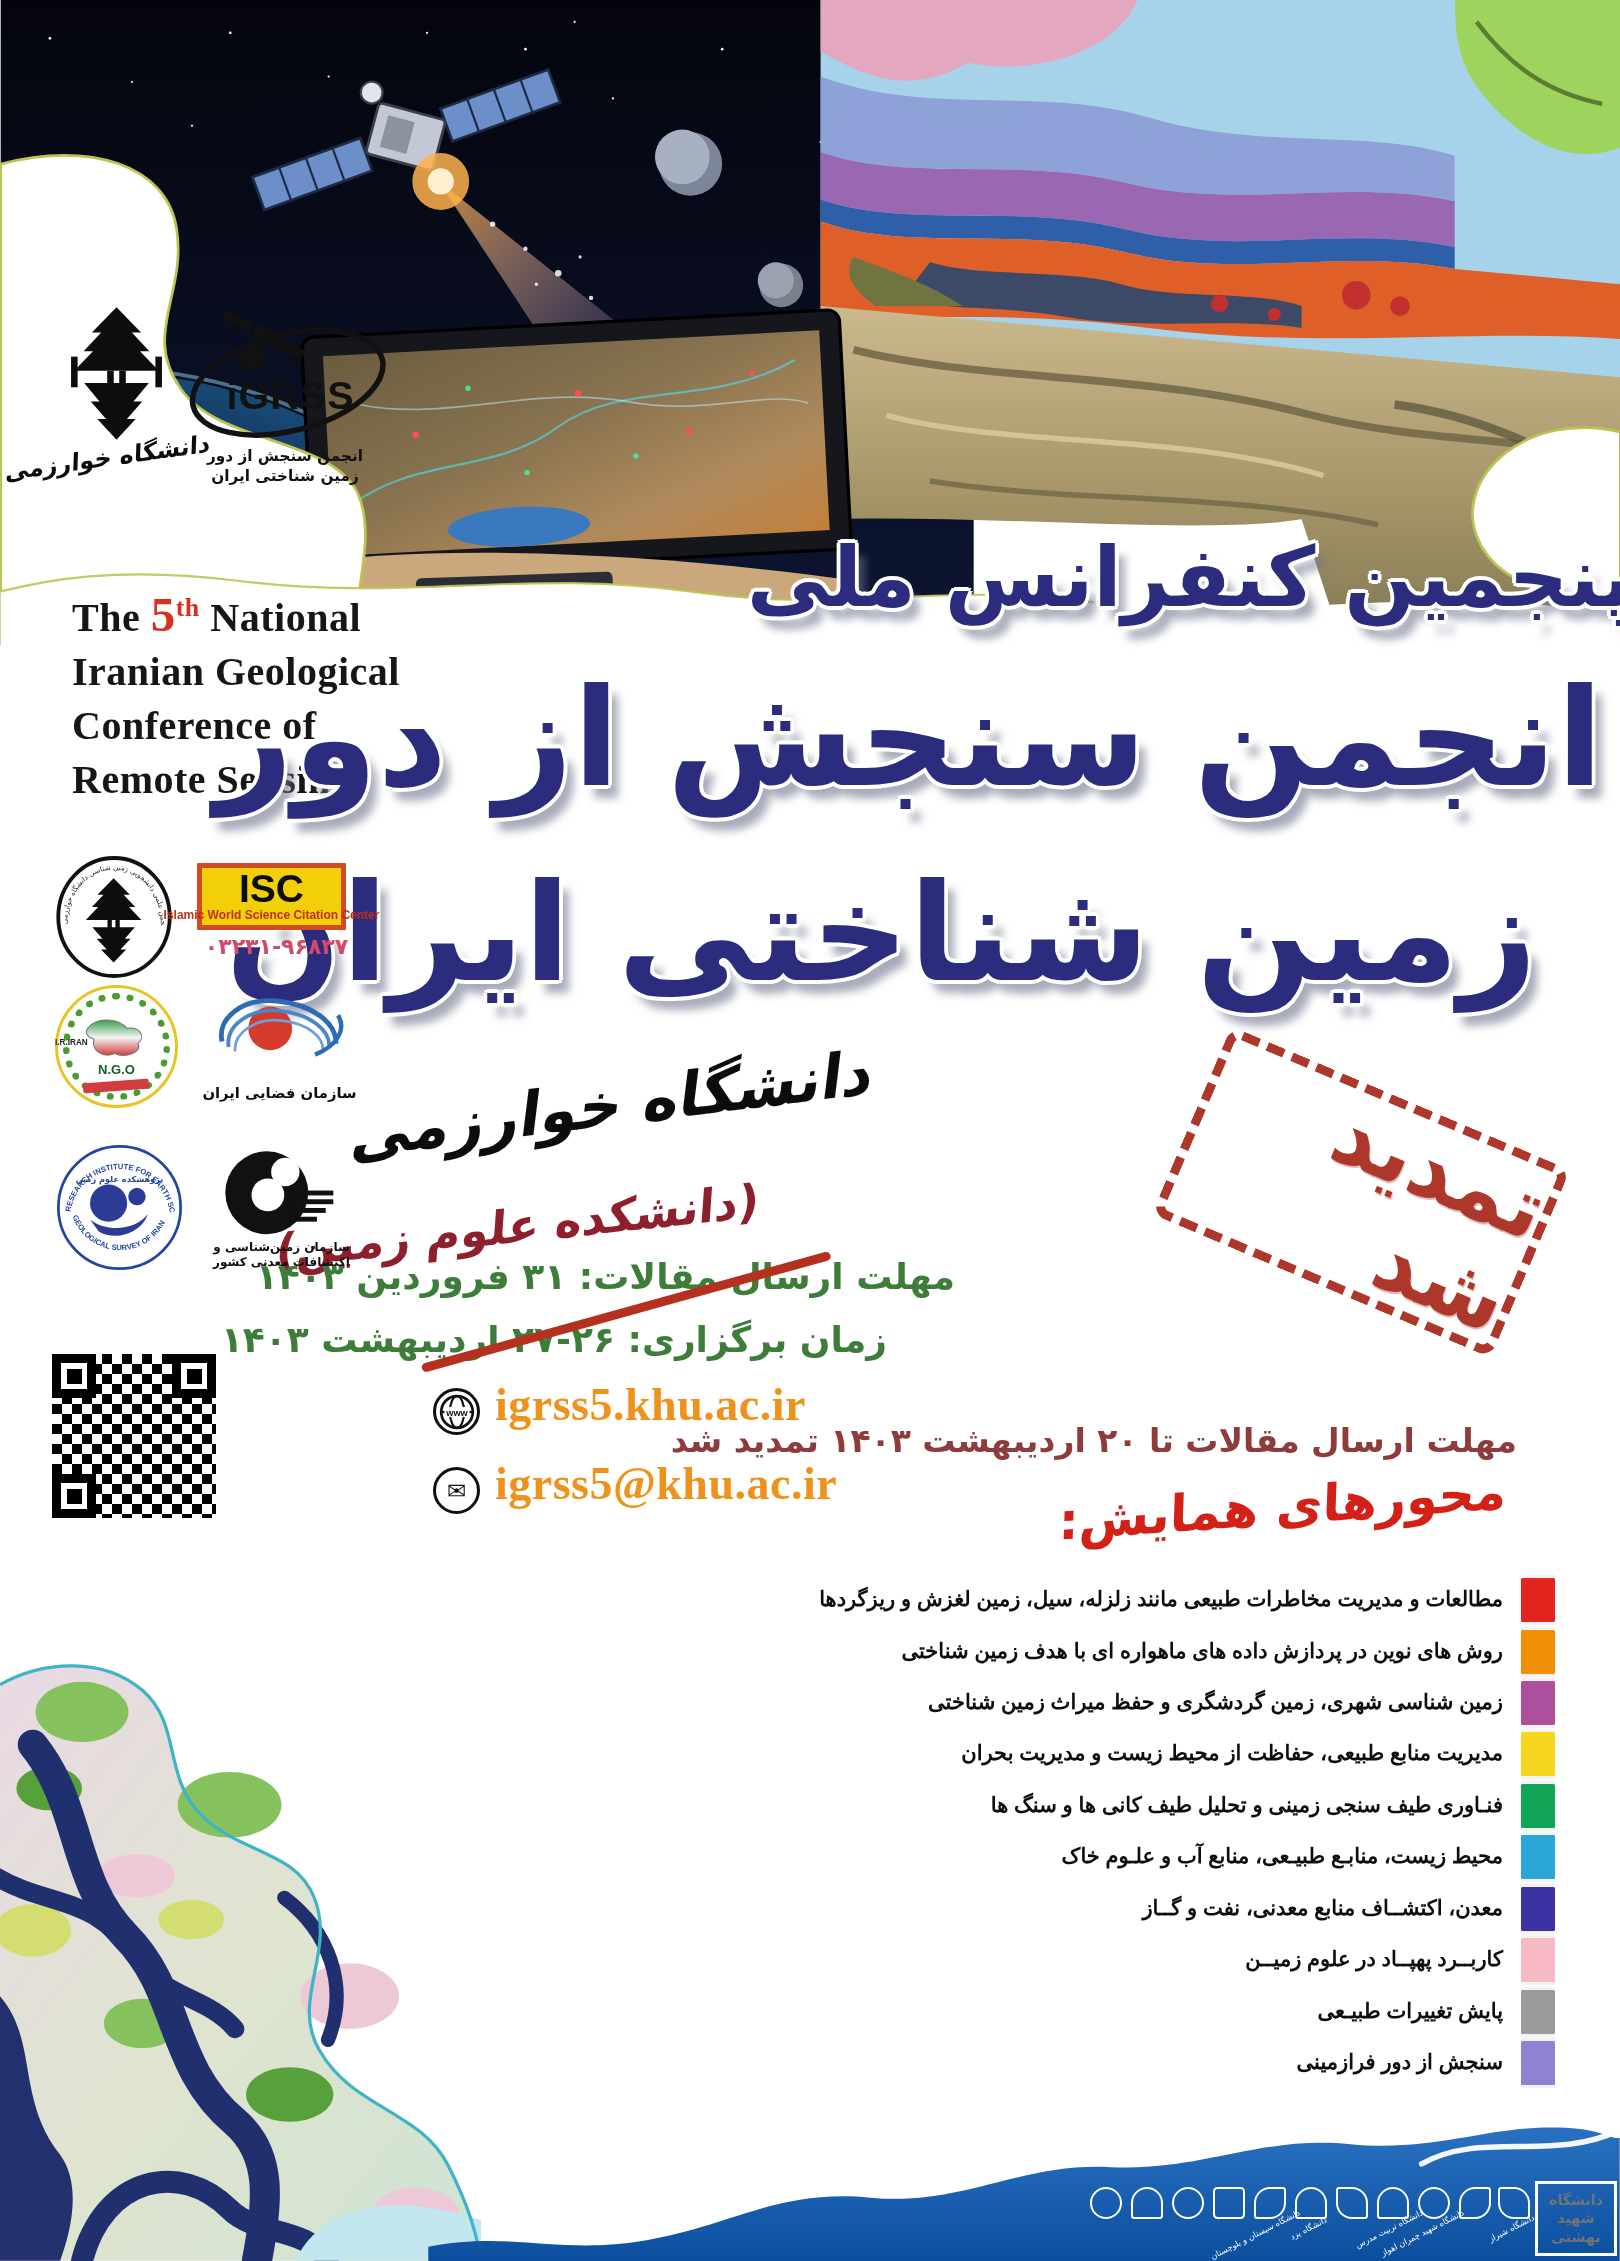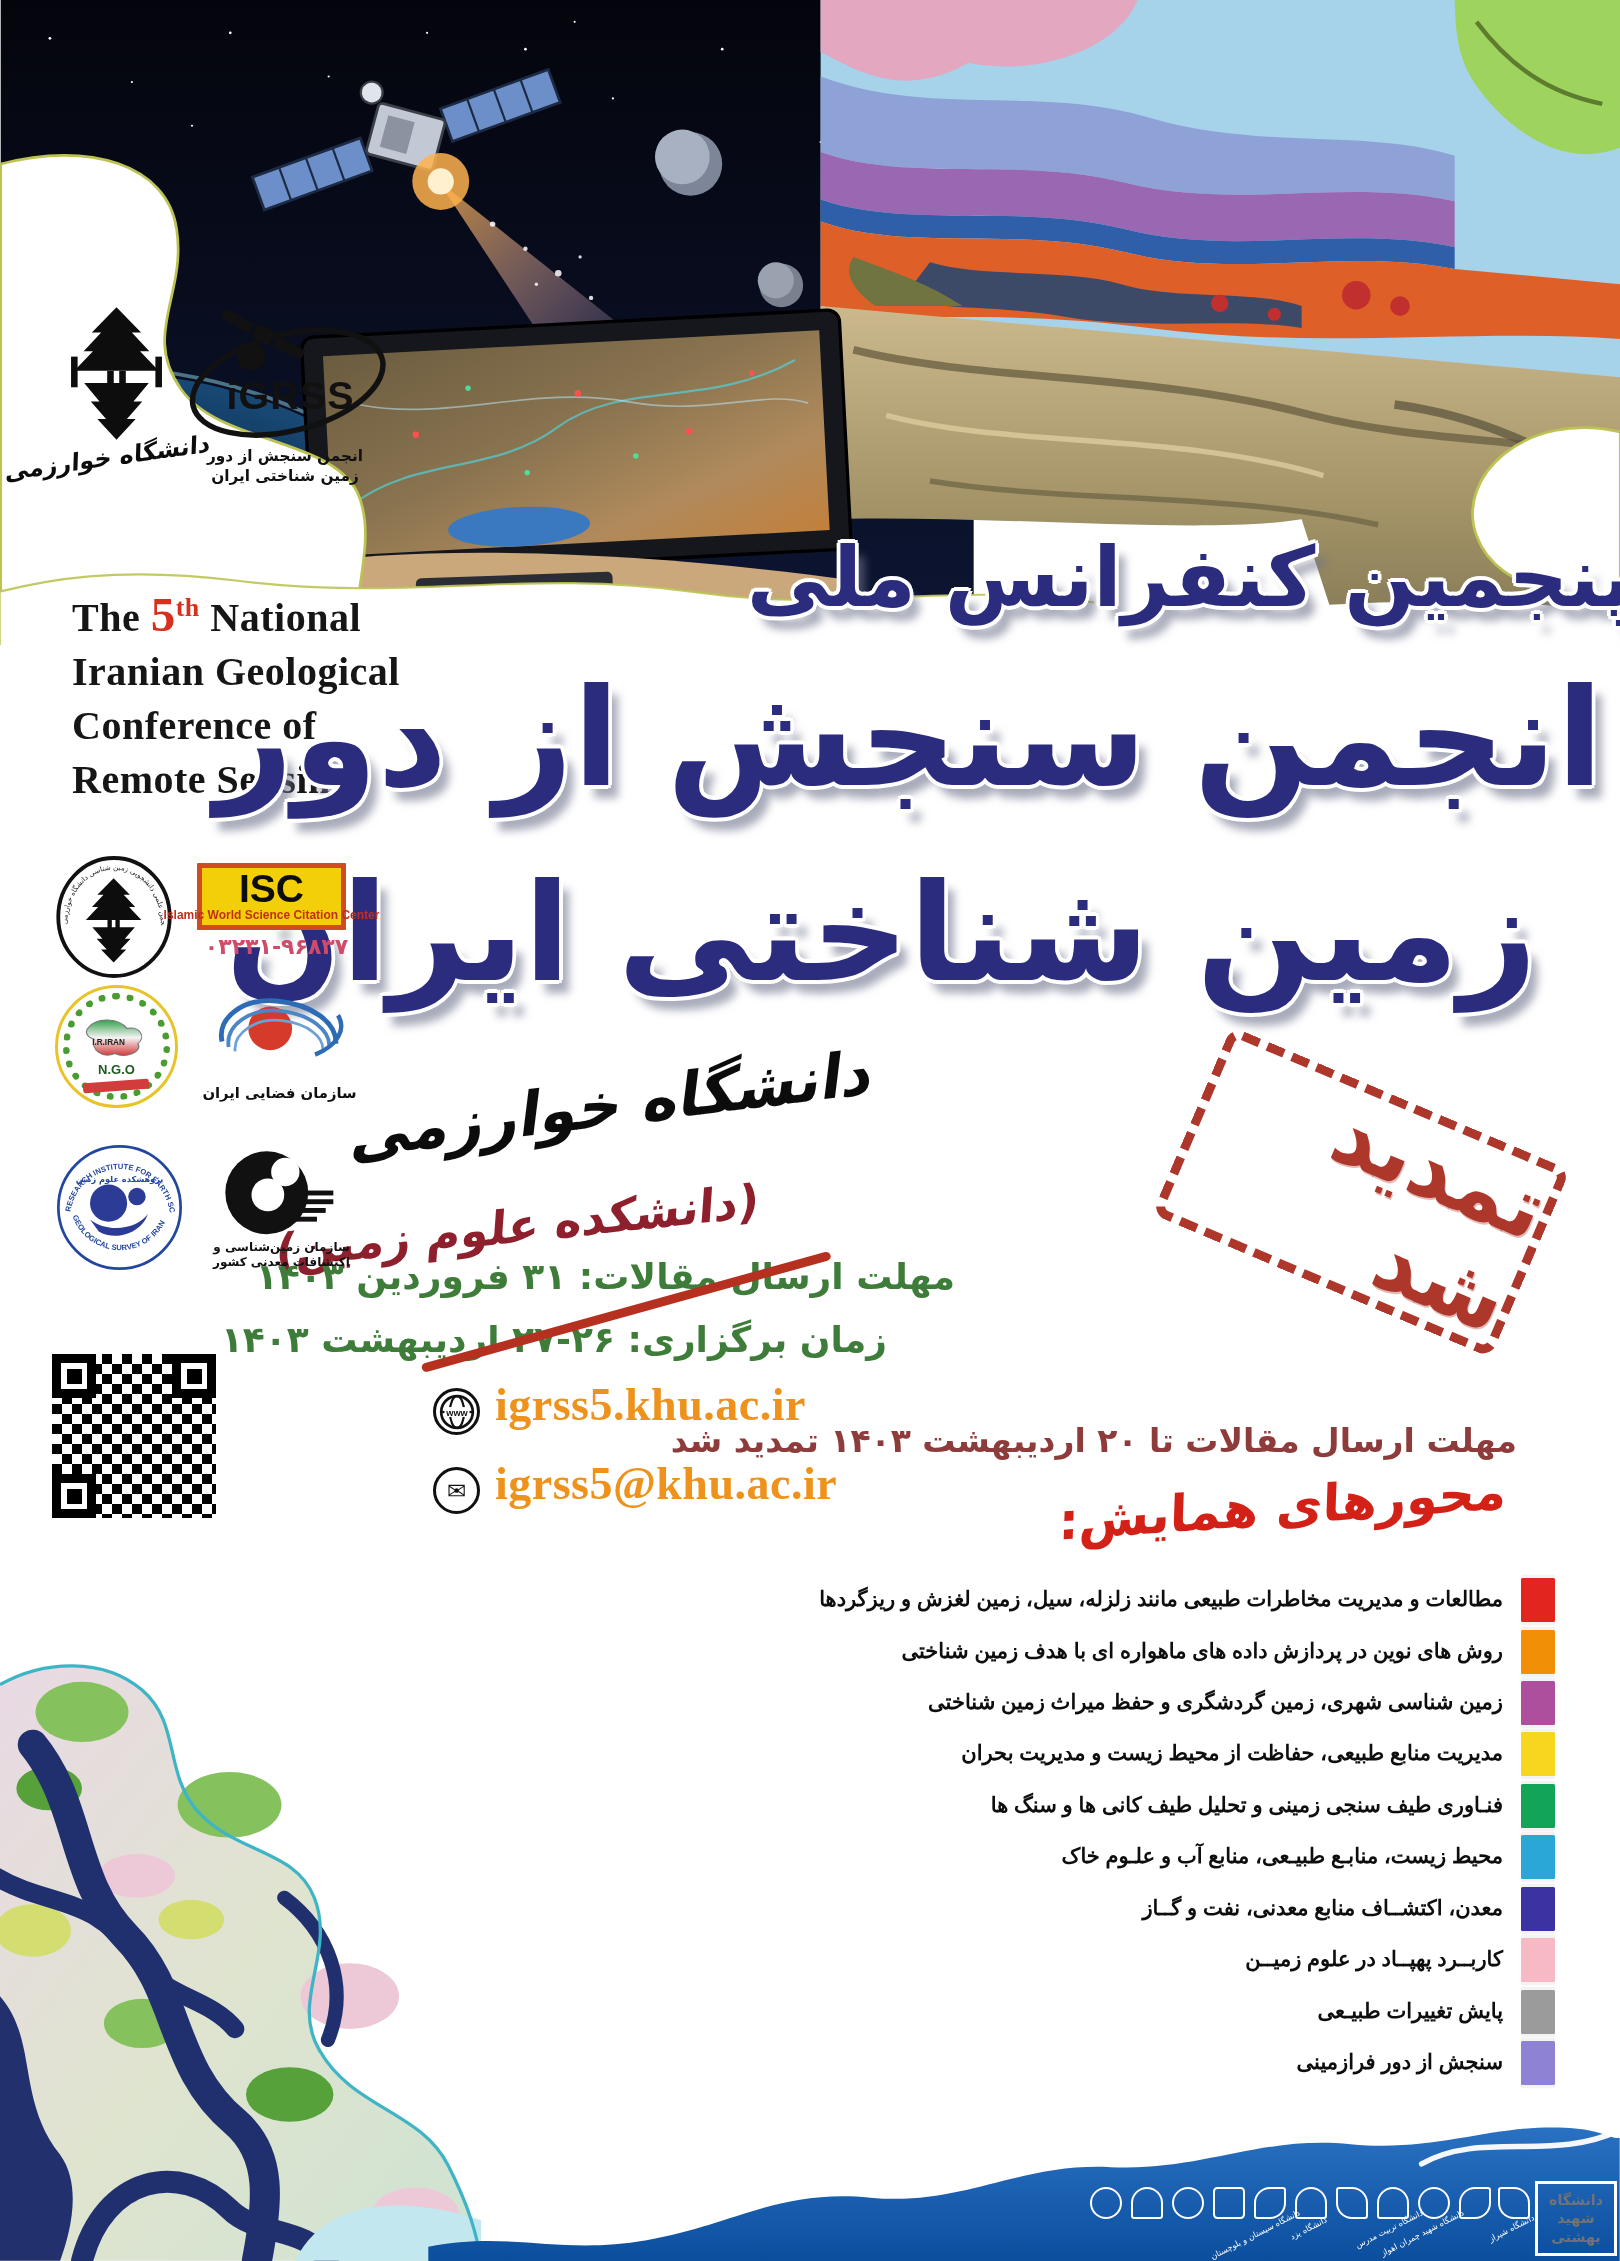--- a/index.html
+++ b/index.html
@@ -330,21 +330,21 @@
   <svg style="position:absolute;left:26px;top:28.4px" width="71" height="46" viewBox="0 0 130 84">
     <defs>
         <linearGradient id="iranflag" x1="0" y1="0" x2="0" y2="1">
       <stop offset="0" stop-color="#35a04a"></stop>
           <stop offset="0.5" stop-color="#f4f4f4"></stop>
           <stop offset="1" stop-color="#d23c3c"></stop>
     </linearGradient>
       </defs>
     <path d="M14,26 C30,6 70,10 84,28 C108,24 120,44 104,56 C114,70 82,84 62,74 C38,84 18,66 24,48 C10,44 6,34 14,26 Z" fill="url(#iranflag)" stroke="#777" stroke-width="2"></path>
   </svg>
-  <div style="position:absolute;left:0;top:53px;width:107px;text-align:center;font-size:8.2px;font-weight:bold;color:#222">I.R.IRAN</div>
+  <div style="position:absolute;left:0;top:53px;width:107px;font-size:8.2px;font-weight:bold;color:#222">I.R.IRAN</div>
   <div style="position:absolute;left:0;top:77px;width:123px;text-align:center;font-size:13px;font-weight:bold;color:#1c5c20">N.G.O</div>
   <div style="position:absolute;left:28.4px;top:96px;width:66px;height:9.8px;background:#d23c3c;border-radius:2.2px;transform:rotate(-4deg)"></div>
 </div>
 
 <div class="abs" style="left:200px;top:989px;width:159px">
   <svg width="159" height="93" viewBox="0 0 290 170">
     <circle cx="128" cy="72" r="40" fill="#d63a2a"></circle>
     <path d="M40,96 C30,52 80,16 140,22 C205,28 250,62 248,100" fill="none" stroke="#2d6cb5" stroke-width="9"></path>
     <path d="M52,106 C46,66 92,34 146,40 C202,46 238,76 236,106" fill="none" stroke="#4a86c8" stroke-width="7"></path>
     <path d="M64,114 C60,80 102,52 150,58 C198,64 226,88 224,112" fill="none" stroke="#6ba0d8" stroke-width="5"></path>

